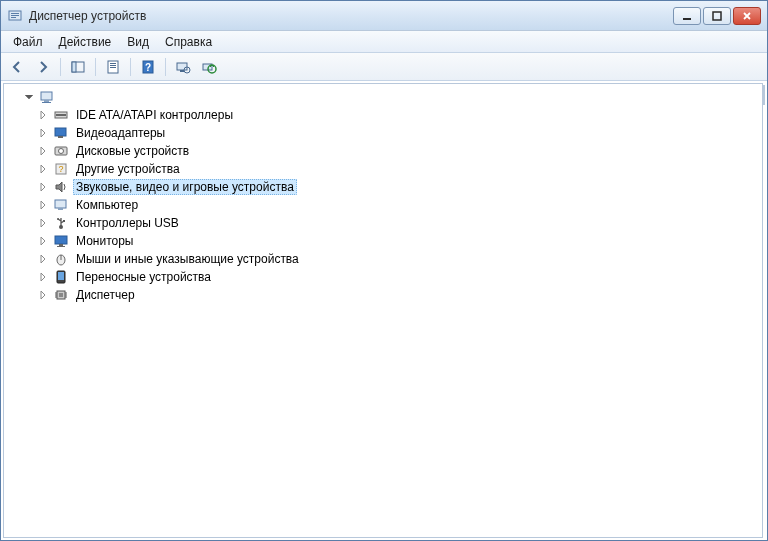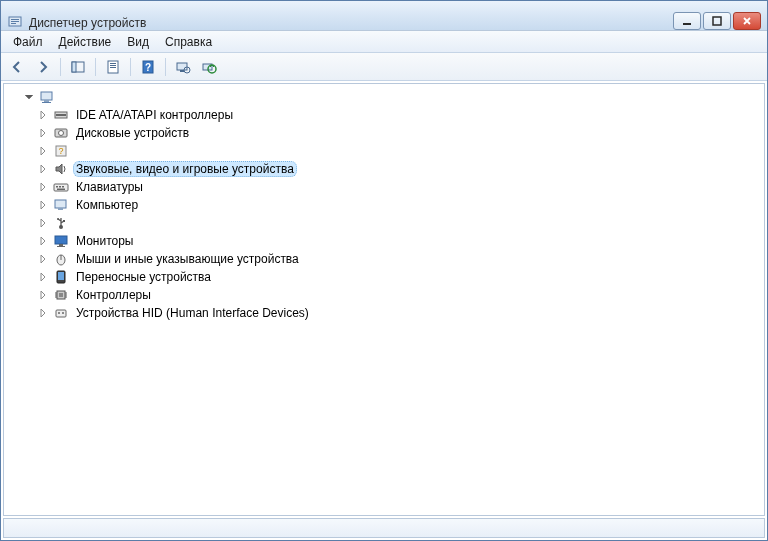--- a/index.html
+++ b/index.html
@@ -1,39 +1,39 @@
 <!DOCTYPE html>
 <html><head>
 <meta charset="utf-8">
 <style>
   * { box-sizing: border-box; }
   html, body { margin: 0; padding: 0; font-family: "Segoe UI", Tahoma, sans-serif; font-size: 12px; background: #fff; }
   .window { width: 768px; height: 541px; border: 1px solid #5a7da8; background: #fff; display: flex; flex-direction: column; position: relative; }
-  .titlebar { height: 30px; background: linear-gradient(to bottom, #eaf2fb 0%, #d8e6f5 50%, #c8dbef 100%); display: flex; align-items: flex-end; padding: 0 6px; border-bottom: 1px solid #b8c8db; }
+  .titlebar { height: 30px; background: linear-gradient(to bottom, #eaf2fb 0%, #d8e6f5 50%, #c8dbef 100%); display: flex; align-items: center; padding: 0 6px; border-bottom: 1px solid #b8c8db; }
   .titlebar-icon { width: 16px; height: 16px; margin-right: 6px; display: flex; align-items: center; justify-content: center; }
   .titlebar-title { flex: 1; color: #2a2a2a; font-size: 12px; }
   .winbtn-group { display: flex; gap: 2px; }
   .winbtn { width: 28px; height: 18px; border: 1px solid #7a94b3; border-radius: 3px; background: linear-gradient(to bottom, #f5f9fd, #d9e6f4); display: flex; align-items: center; justify-content: center; cursor: default; }
   .winbtn.close { background: linear-gradient(to bottom, #e98b7e, #d44a36); border-color: #a83a2b; }
   .winbtn svg { display: block; }
   .menubar { height: 22px; background: linear-gradient(to bottom, #f7fafd, #e6eef8); border-bottom: 1px solid #c5d4e6; display: flex; align-items: center; padding: 0 4px; }
   .menuitem { padding: 4px 8px; color: #1a1a1a; cursor: default; }
   .toolbar { height: 28px; background: linear-gradient(to bottom, #f8fafc, #eaf0f7); border-bottom: 1px solid #c5d4e6; display: flex; align-items: center; padding: 0 4px; gap: 2px; }
   .toolbtn { width: 24px; height: 22px; display: flex; align-items: center; justify-content: center; border: 1px solid transparent; border-radius: 2px; cursor: default; }
   .tool-sep { width: 1px; height: 18px; background: #c5d4e6; margin: 0 3px; }
-  .content { flex: 1; display: flex; flex-direction: column; padding: 2px; overflow: hidden; }
+  .content { flex: 1; display: flex; padding: 2px; overflow: hidden; }
   .tree-pane { flex: 1; border: 1px solid #b8c8db; background: #fff; overflow: auto; padding: 4px 2px; }
   .statusbar { height: 20px; border: 1px solid #b8c8db; background: linear-gradient(to bottom, #f5f9fd, #e8eff8); margin-top: 2px; }
   .tree-root { display: flex; align-items: center; padding: 1px 0; }
   .tree-item { display: flex; align-items: center; padding: 1px 0; height: 18px; }
   .expander { width: 14px; height: 14px; display: flex; align-items: center; justify-content: center; cursor: default; margin-right: 1px; }
   .expander svg { display:block; }
   .node-icon { width: 16px; height: 16px; margin: 0 4px 0 2px; display: flex; align-items: center; justify-content: center; }
   .node-label { white-space: nowrap; padding: 1px 3px; }
-  .node-label.selected { background: #cde8ff; border: 1px dotted #7bb4e3; border-radius: 6px; padding: 0 2px; }
+  .node-label.selected { background: #cde8ff; border: 1px dotted #7bb4e3; border-radius: 1px; padding: 0 2px; }
   .root-indent { width: 16px; }
   .child-indent { width: 30px; }
 </style>
 </head>
 <body>
 
 <div class="window">
 
   <div class="titlebar">
     <span class="titlebar-icon">
@@ -160,72 +160,70 @@
           </div>
           <div class="tree-item">
             <span class="child-indent"></span>
             <span class="expander">
               <svg width="10" height="10" viewBox="0 0 10 10">
                 <path d="M3 1 L7 5 L3 9 Z" fill="#fff" stroke="#8a8a8a"></path>
               </svg>
             </span>
             <span class="node-icon">
               <svg width="16" height="16" viewBox="0 0 16 16">
+                <rect x="2" y="3" width="11" height="8" fill="#3b78c4" stroke="#2a5a96"></rect>
+                <rect x="5" y="11" width="5" height="2" fill="#666"></rect>
+              </svg>
+            </span>
+            <span class="node-label">Видеоадаптеры</span>
+          </div>
+          <div class="tree-item">
+            <span class="child-indent"></span>
+            <span class="expander">
+              <svg width="10" height="10" viewBox="0 0 10 10">
+                <path d="M3 1 L7 5 L3 9 Z" fill="#fff" stroke="#8a8a8a"></path>
+              </svg>
+            </span>
+            <span class="node-icon">
+              <svg width="16" height="16" viewBox="0 0 16 16">
                 <rect x="2" y="4" width="12" height="8" rx="1" fill="#d8d8d8" stroke="#666"></rect>
                 <circle cx="8" cy="8" r="2.5" fill="#fff" stroke="#666"></circle>
               </svg>
             </span>
             <span class="node-label">Дисковые устройств</span>
           </div>
           <div class="tree-item">
             <span class="child-indent"></span>
             <span class="expander">
               <svg width="10" height="10" viewBox="0 0 10 10">
                 <path d="M3 1 L7 5 L3 9 Z" fill="#fff" stroke="#8a8a8a"></path>
               </svg>
             </span>
             <span class="node-icon">
               <svg width="16" height="16" viewBox="0 0 16 16">
                 <rect x="3" y="3" width="10" height="10" fill="#eee" stroke="#888"></rect>
                 <text x="8" y="11" text-anchor="middle" font-size="9" fill="#c88a00">?</text>
               </svg>
             </span>
+            <span class="node-label">Другие устройства</span>
           </div>
           <div class="tree-item">
             <span class="child-indent"></span>
             <span class="expander">
               <svg width="10" height="10" viewBox="0 0 10 10">
                 <path d="M3 1 L7 5 L3 9 Z" fill="#fff" stroke="#8a8a8a"></path>
               </svg>
             </span>
             <span class="node-icon">
               <svg width="16" height="16" viewBox="0 0 16 16">
                 <path d="M3 6 L6 6 L9 3 L9 13 L6 10 L3 10 Z" fill="#888" stroke="#555"></path>
                 <path d="M11 5 Q13 8 11 11" fill="none" stroke="#555"></path>
               </svg>
             </span>
             <span class="node-label selected">Звуковые, видео и игровые устройства</span>
-          </div>
-          <div class="tree-item">
-            <span class="child-indent"></span>
-            <span class="expander">
-              <svg width="10" height="10" viewBox="0 0 10 10">
-                <path d="M3 1 L7 5 L3 9 Z" fill="#fff" stroke="#8a8a8a"></path>
-              </svg>
-            </span>
-            <span class="node-icon">
-              <svg width="16" height="16" viewBox="0 0 16 16">
-                <rect x="1" y="5" width="14" height="7" rx="1" fill="#eee" stroke="#666"></rect>
-                <rect x="3" y="7" width="2" height="1.5" fill="#666"></rect>
-                <rect x="6" y="7" width="2" height="1.5" fill="#666"></rect>
-                <rect x="9" y="7" width="2" height="1.5" fill="#666"></rect>
-                <rect x="4" y="9.5" width="8" height="1.5" fill="#666"></rect>
-              </svg>
-            </span>
-            <span class="node-label">Клавиатуры</span>
           </div>
           <div class="tree-item">
             <span class="child-indent"></span>
             <span class="expander">
               <svg width="10" height="10" viewBox="0 0 10 10">
                 <path d="M3 1 L7 5 L3 9 Z" fill="#fff" stroke="#8a8a8a"></path>
               </svg>
             </span>
             <span class="node-icon">
               <svg width="16" height="16" viewBox="0 0 16 16">
@@ -243,20 +241,21 @@
               </svg>
             </span>
             <span class="node-icon">
               <svg width="16" height="16" viewBox="0 0 16 16">
                 <circle cx="8" cy="12" r="2" fill="#555"></circle>
                 <path d="M8 12 L8 3 M8 6 L5 4 M8 8 L11 6" stroke="#555" stroke-width="1.3" fill="none"></path>
                 <circle cx="5" cy="4" r="1" fill="#555"></circle>
                 <rect x="10" y="5" width="2" height="2" fill="#555"></rect>
               </svg>
             </span>
+            <span class="node-label">Контроллеры USB</span>
           </div>
           <div class="tree-item">
             <span class="child-indent"></span>
             <span class="expander">
               <svg width="10" height="10" viewBox="0 0 10 10">
                 <path d="M3 1 L7 5 L3 9 Z" fill="#fff" stroke="#8a8a8a"></path>
               </svg>
             </span>
             <span class="node-icon">
               <svg width="16" height="16" viewBox="0 0 16 16">
@@ -309,37 +308,21 @@
                 <rect x="4" y="4" width="8" height="8" fill="#ccc" stroke="#555"></rect>
                 <rect x="6" y="6" width="4" height="4" fill="#888"></rect>
                 <line x1="2" y1="6" x2="4" y2="6" stroke="#555"></line>
                 <line x1="2" y1="8" x2="4" y2="8" stroke="#555"></line>
                 <line x1="2" y1="10" x2="4" y2="10" stroke="#555"></line>
                 <line x1="12" y1="6" x2="14" y2="6" stroke="#555"></line>
                 <line x1="12" y1="8" x2="14" y2="8" stroke="#555"></line>
                 <line x1="12" y1="10" x2="14" y2="10" stroke="#555"></line>
               </svg>
             </span>
-            <span class="node-label">Контроллеры</span>
-          </div>
-          <div class="tree-item">
-            <span class="child-indent"></span>
-            <span class="expander">
-              <svg width="10" height="10" viewBox="0 0 10 10">
-                <path d="M3 1 L7 5 L3 9 Z" fill="#fff" stroke="#8a8a8a"></path>
-              </svg>
-            </span>
-            <span class="node-icon">
-              <svg width="16" height="16" viewBox="0 0 16 16">
-                <rect x="3" y="5" width="10" height="7" rx="1" fill="#eee" stroke="#666"></rect>
-                <circle cx="6" cy="8" r="1" fill="#666"></circle>
-                <circle cx="10" cy="8" r="1" fill="#666"></circle>
-              </svg>
-            </span>
-            <span class="node-label">Устройства HID (Human Interface Devices)</span>
+            <span class="node-label">Диспетчер</span>
           </div>
         </div>
 
     </div>
     <div class="statusbar"></div>
   </div>
 
 </div>
 
 </body></html>

